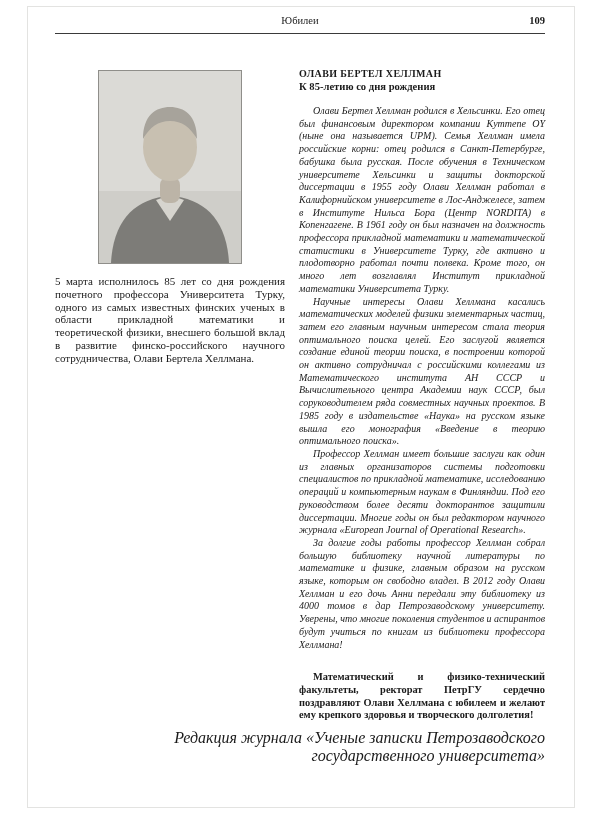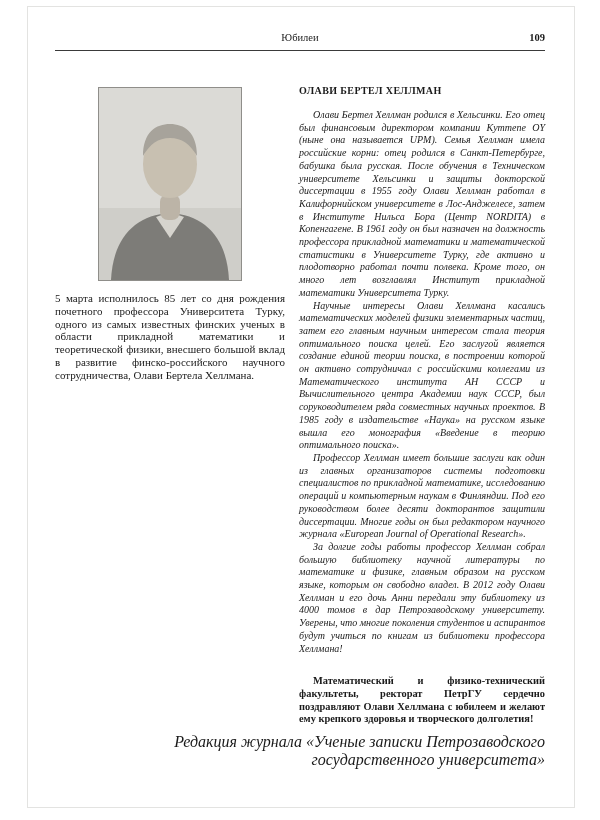--- a/index.html
+++ b/index.html
@@ -6,21 +6,21 @@
   html, body { background: #f4f4f4; }
   body {
     width: 600px; height: 820px;
     font-family: "Liberation Serif", serif;
     color: #1a1a1a;
   }
   .page {
     position: relative;
     width: 600px; height: 820px;
     background: #ffffff;
-    padding: 32px 55px 0 55px;
+    padding: 15px 55px 0 55px;
     overflow: hidden;
   }
   .scan-edge {
     position: absolute;
     left: 27px; right: 25px; top: 6px; bottom: 12px;
     border: 1px solid #e3e3e1;
     pointer-events: none;
   }
   .running-head { position: relative; height: 13px; font-size: 10.5px; }
   .running-head .section { position: absolute; left: 0; right: 0; text-align: center; }
@@ -84,20 +84,21 @@
           <rect x="61" y="106" width="20" height="26" rx="8" fill="#bcb4a7"></rect>
           <ellipse cx="71" cy="76" rx="27" ry="34" fill="#c8c0b1"></ellipse>
           <path d="M44,68 C44,44 57,36 71,36 C85,36 98,44 98,68 C91,56 83,50 71,50 C59,50 51,56 44,68 Z" fill="#a7a39b"></path>
         </svg>
       </figure>
       <p class="caption">5 марта исполнилось 85 лет со дня рождения почетного профессора Университета Турку, одного из самых известных финских ученых в области прикладной математики и теоретической физики, внесшего большой вклад в развитие финско-российского научного сотрудничества, Олави Бертела Хеллмана.</p>
     </div>
 
     <div class="right-col">
       <h1 class="title">ОЛАВИ БЕРТЕЛ ХЕЛЛМАН</h1>
+      <h2 class="subtitle">К 85-летию со дня рождения</h2>
 
       <div class="body-text">
         <p>Олави Бертел Хеллман родился в Хельсинки. Его отец был финансовым директором компании Kymmene OY (ныне она называется UPM). Семья Хеллман имела российские корни: отец родился в Санкт-Петербурге, бабушка была русская. После обучения в Техническом университете Хельсинки и защиты докторской диссертации в 1955 году Олави Хеллман работал в Калифорнийском университете в Лос-Анджелесе, затем в Институте Нильса Бора (Центр NORDITA) в Копенгагене. В 1961 году он был назначен на должность профессора прикладной математики и математической статистики в Университете Турку, где активно и плодотворно работал почти полвека. Кроме того, он много лет возглавлял Институт прикладной математики Университета Турку.</p>
         <p>Научные интересы Олави Хеллмана касались математических моделей физики элементарных частиц, затем его главным научным интересом стала теория оптимального поиска целей. Его заслугой является создание единой теории поиска, в построении которой он активно сотрудничал с российскими коллегами из Математического института АН СССР и Вычислительного центра Академии наук СССР, был соруководителем ряда совместных научных проектов. В 1985 году в издательстве «Наука» на русском языке вышла его монография «Введение в теорию оптимального поиска».</p>
         <p>Профессор Хеллман имеет большие заслуги как один из главных организаторов системы подготовки специалистов по прикладной математике, исследованию операций и компьютерным наукам в Финляндии. Под его руководством более десяти докторантов защитили диссертации. Многие годы он был редактором научного журнала «European Journal of Operational Research».</p>
         <p>За долгие годы работы профессор Хеллман собрал большую библиотеку научной литературы по математике и физике, главным образом на русском языке, которым он свободно владел. В 2012 году Олави Хеллман и его дочь Анни передали эту библиотеку из 4000 томов в дар Петрозаводскому университету. Уверены, что многие поколения студентов и аспирантов будут учиться по книгам из библиотеки профессора Хеллмана!</p>
       </div>
 
       <p class="closing">Математический и физико-технический факультеты, ректорат ПетрГУ сердечно поздравляют Олави Хеллмана с юбилеем и желают ему крепкого здоровья и творческого долголетия!</p>
     </div>

